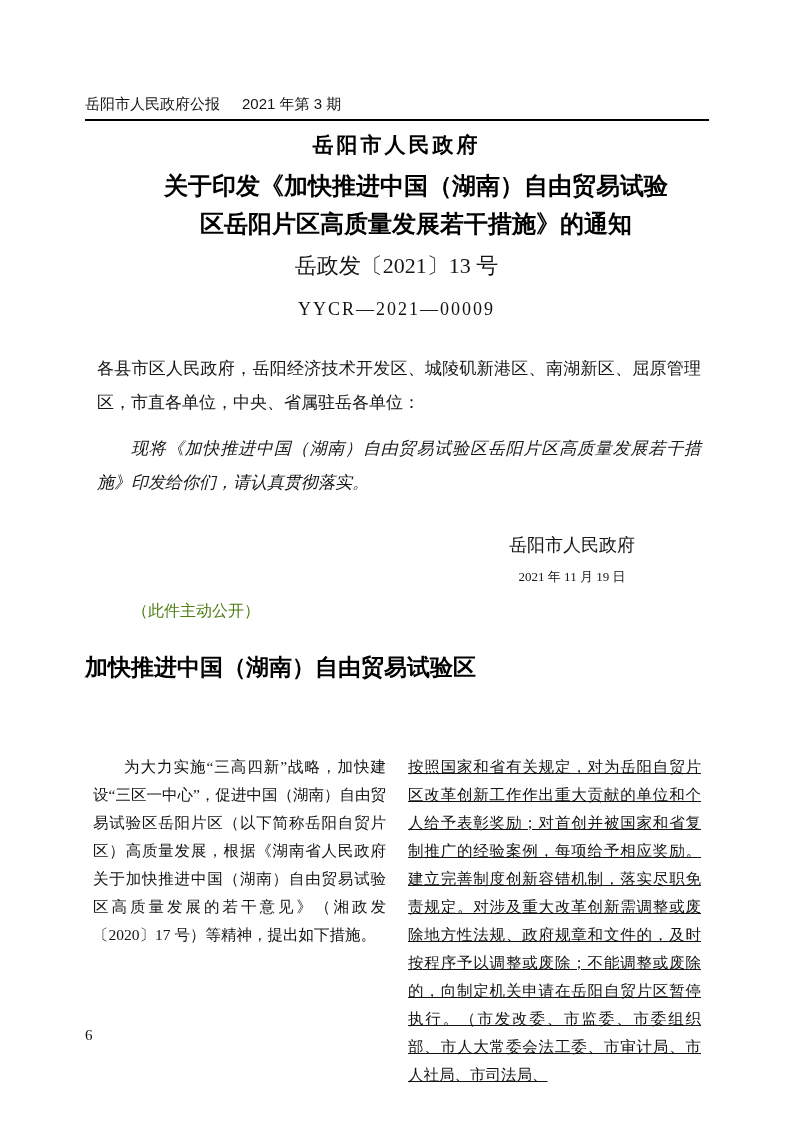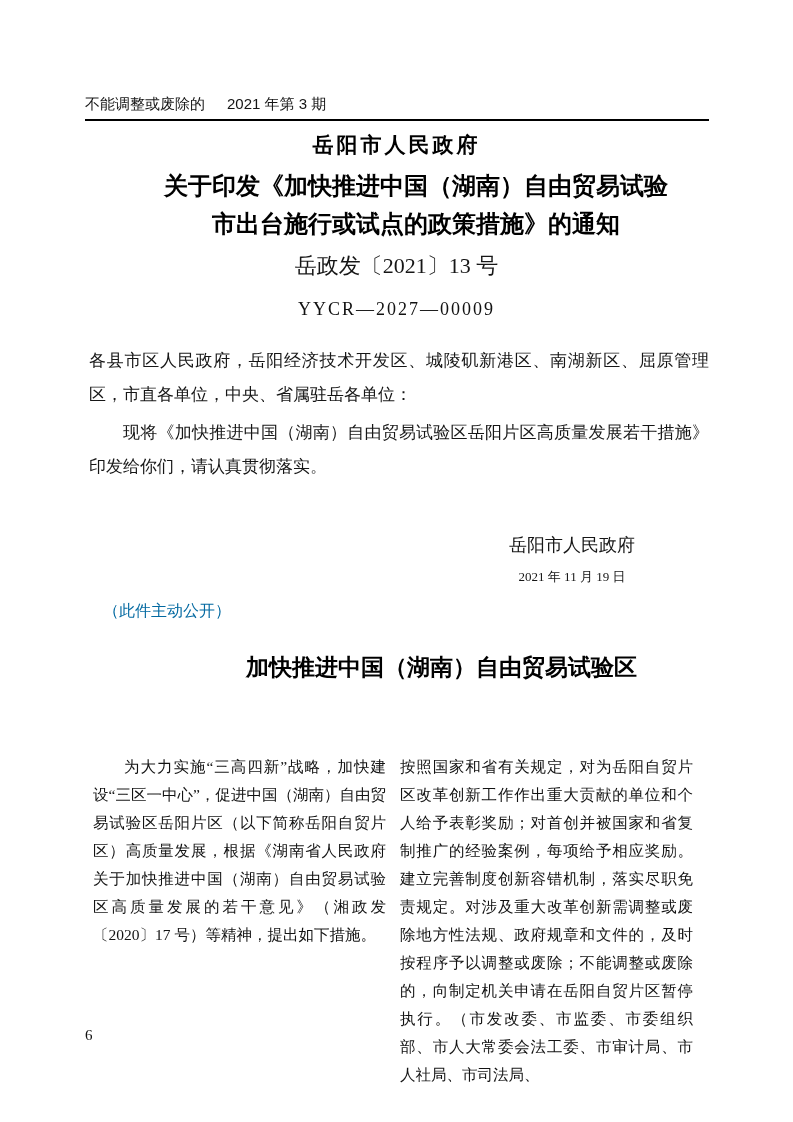--- a/index.html
+++ b/index.html
@@ -22,57 +22,57 @@
   .masthead .issue{margin-left:22px;}
   
   .notice-title{position:absolute;left:0;width:793px;top:133px;text-align:center;font-weight:bold;color:#000;}
   .notice-title .t1{font-size:21px;line-height:25px;letter-spacing:3px;margin-bottom:9px;}
   .notice-title .t2{font-size:24px;line-height:38px;margin-left:39px;}
   
   .doc-symbol{position:absolute;left:0;width:793px;top:254px;text-align:center;font-size:22px;line-height:24px;color:#161616;}
   .reg-code{position:absolute;left:0;width:793px;top:297px;text-align:center;font-size:18px;line-height:24px;letter-spacing:2px;color:#111;}
   
   .letter-body{position:absolute;left:85px;width:628px;top:340px;font-size:17px;line-height:34px;text-align:justify;color:#161616;}
-  .letter-body p{margin:4px;}
-  .letter-body p.indent{text-indent:2em;}
+  .letter-body p{margin:12px;}
+  .letter-body p.indent{text-indent:2em;font-style:italic;}
   
   .signature{position:absolute;left:456px;width:232px;top:532px;text-align:center;color:#161616;}
   .signature .issuer{font-size:18px;line-height:26px;margin-bottom:7px;}
   .signature .date{font-size:13px;line-height:24px;}
   
-  .disclosure{position:absolute;left:103px;top:600px;font-size:16px;line-height:22px;color:#0369a1;}
+  .disclosure{position:absolute;left:132px;top:600px;font-size:16px;line-height:22px;color:#4d7c0f;}
   
-  .measures-title{position:absolute;left:85px;width:552px;top:648px;text-align:right;font-weight:bold;font-size:23px;line-height:40px;color:#000;}
+  .measures-title{position:absolute;left:85px;width:552px;top:648px;text-align:left;font-weight:bold;font-size:23px;line-height:40px;color:#000;}
   
   .col{position:absolute;top:745px;width:309px;font-size:15.5px;line-height:28px;text-align:justify;color:#131313;}
   .col p{margin:8px;}
   .col p.indent{text-indent:2em;}
   .col-left{left:85px;}
-  .col-right{left:392px;}
+  .col-right{left:400px;text-decoration:underline;}
   .lead{font-weight:bold;}
   
   .folio{position:absolute;left:85px;top:1026px;font-size:15px;line-height:18px;color:#111;}
 </style>
 </head>
 <body>
 
 <div class="page">
 
   <div class="masthead">
-    <span>不能调整或废除的</span><span class="issue">2021 年第 3 期</span>
+    <span>岳阳市人民政府公报</span><span class="issue">2021 年第 3 期</span>
   </div>
 
   <div class="notice-title">
     <div class="t1">岳阳市人民政府</div>
     <div class="t2">关于印发《加快推进中国（湖南）自由贸易试验</div>
-    <div class="t2">市出台施行或试点的政策措施》的通知</div>
+    <div class="t2">区岳阳片区高质量发展若干措施》的通知</div>
   </div>
 
   <div class="doc-symbol">岳政发〔2021〕13 号</div>
-  <div class="reg-code">YYCR—2027—00009</div>
+  <div class="reg-code">YYCR—2021—00009</div>
 
   <div class="letter-body">
     <p>各县市区人民政府，岳阳经济技术开发区、城陵矶新港区、南湖新区、屈原管理区，市直各单位，中央、省属驻岳各单位：</p>
     <p class="indent">现将《加快推进中国（湖南）自由贸易试验区岳阳片区高质量发展若干措施》印发给你们，请认真贯彻落实。</p>
   </div>
 
   <div class="signature">
     <div class="issuer">岳阳市人民政府</div>
     <div class="date">2021 年 11 月 19 日</div>
   </div>

